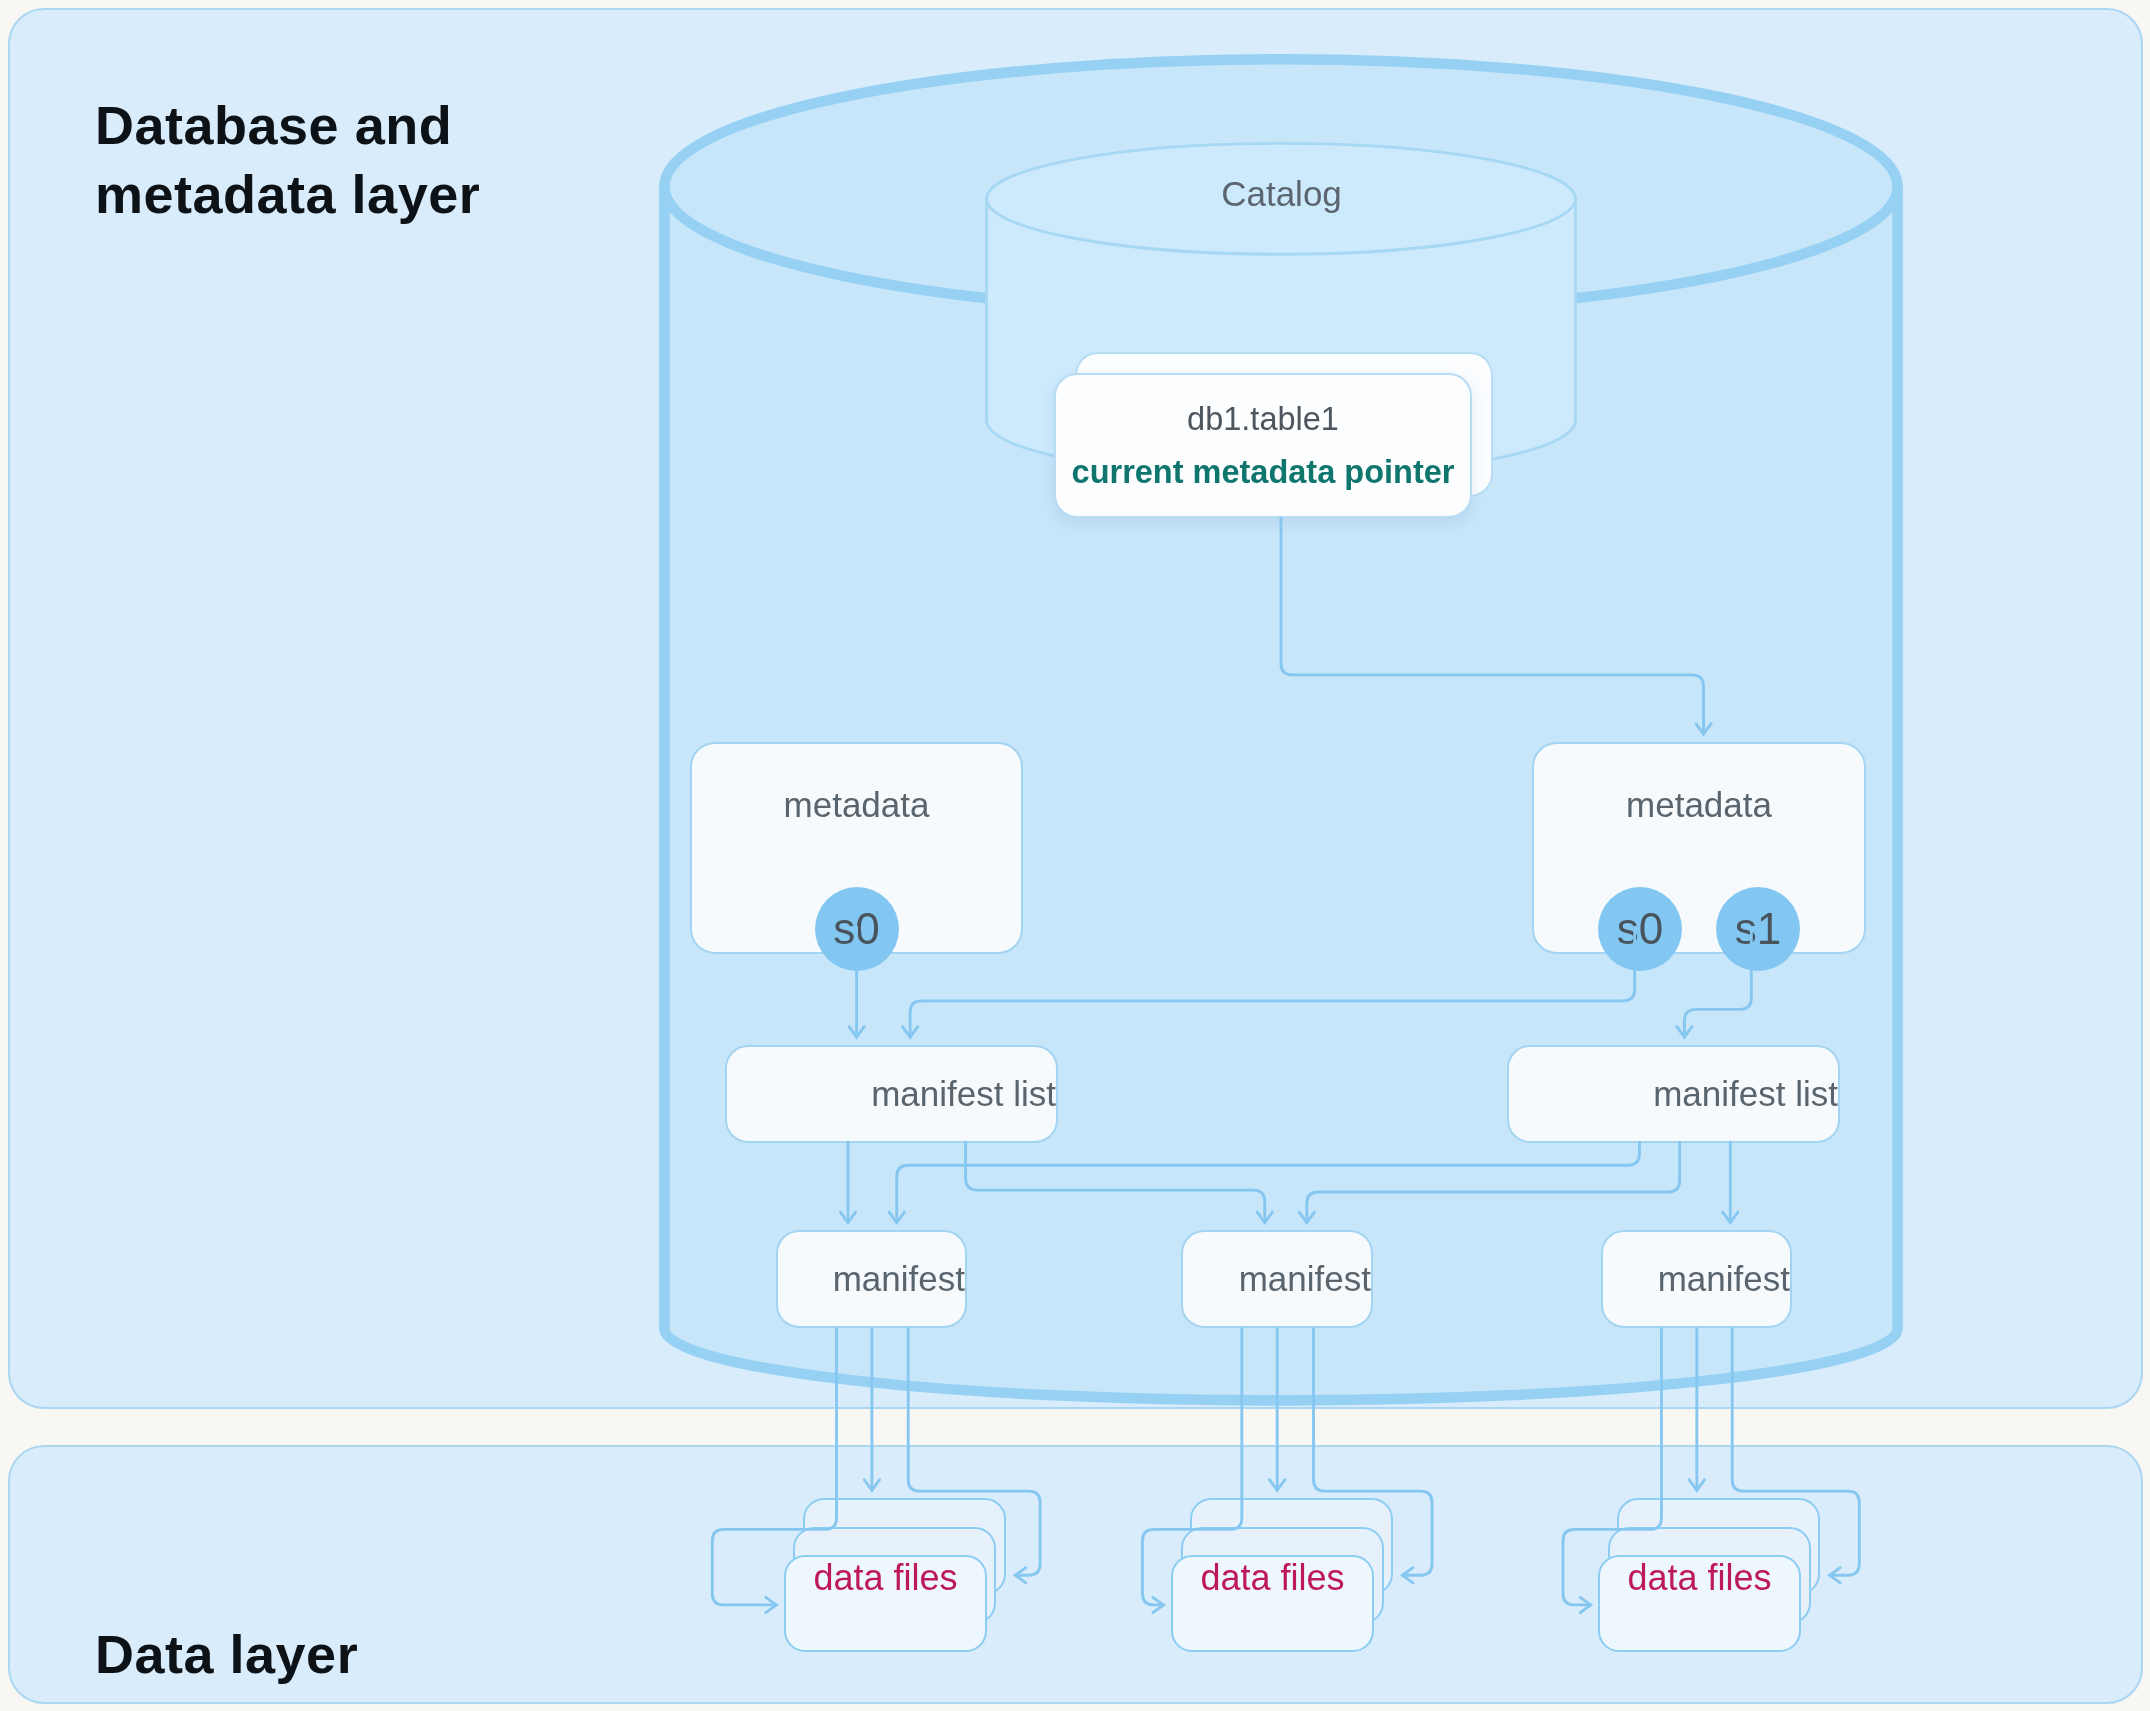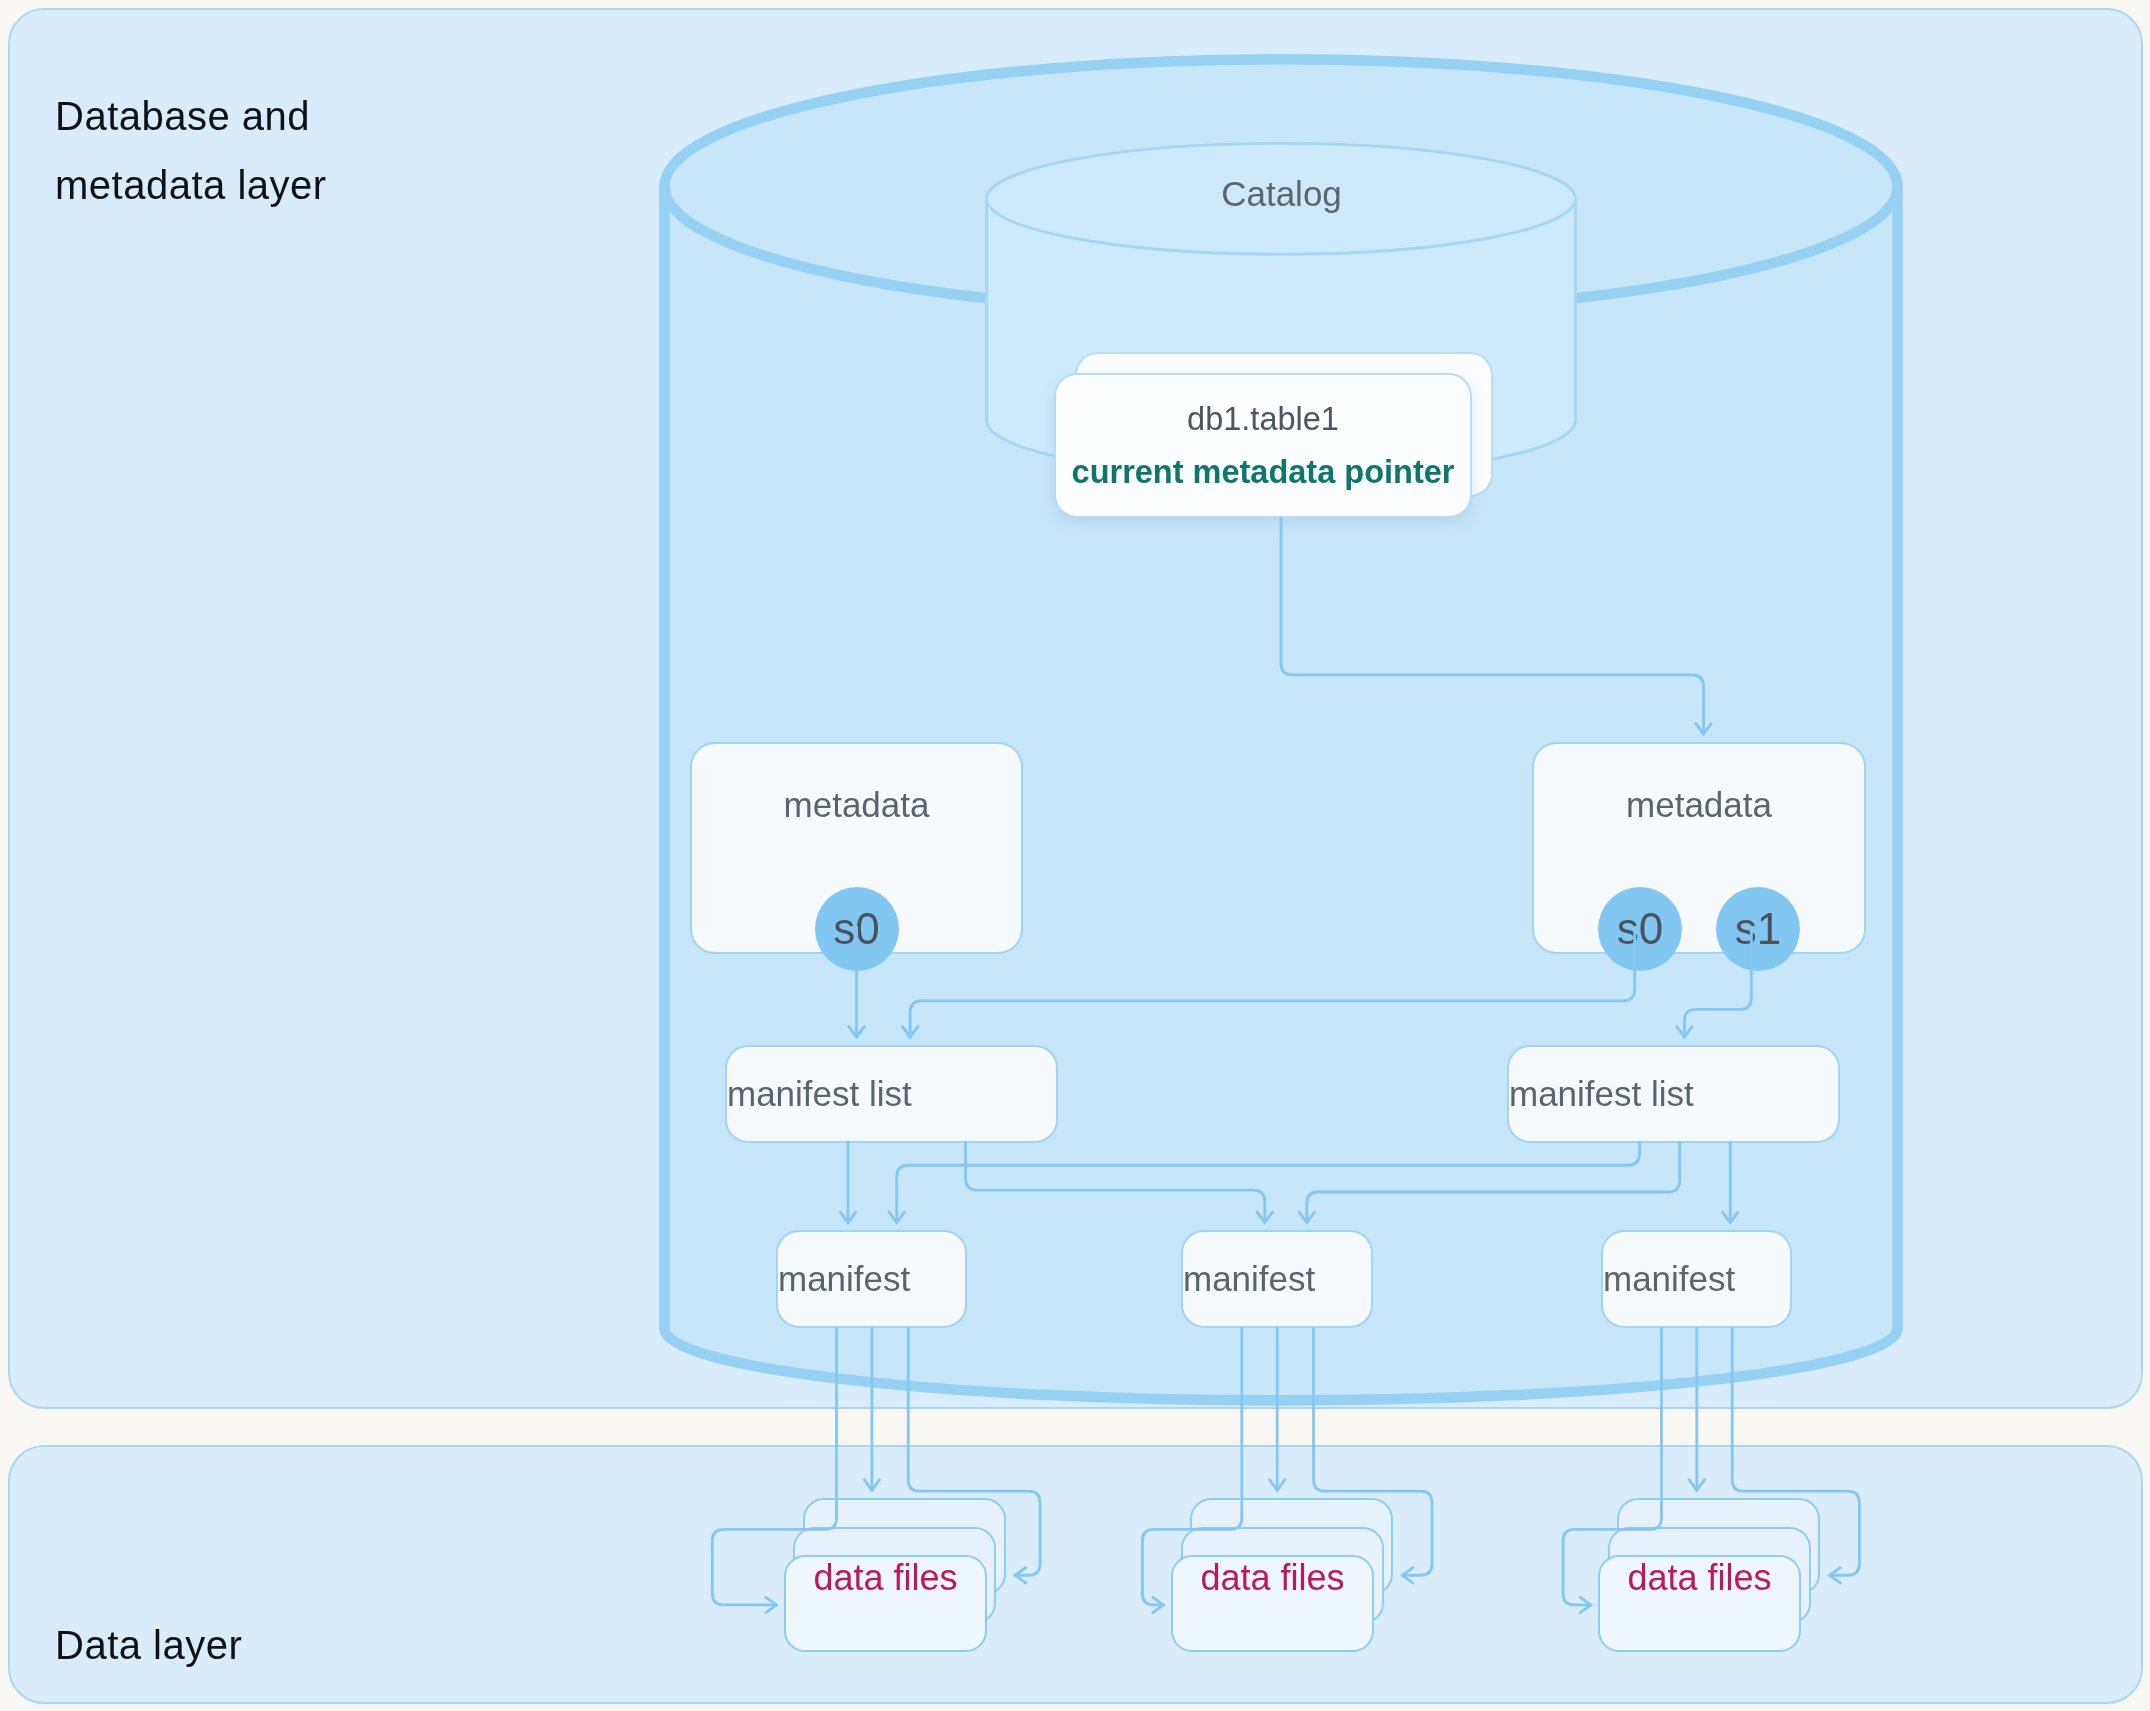--- a/index.html
+++ b/index.html
@@ -3,34 +3,34 @@
 <meta charset="utf-8">
 <style>
   html,body{margin:0;padding:0;background:#f8f7f3;}
   .stage{position:relative;width:2151px;height:1712px;background:#f8f7f3;
          font-family:"Liberation Sans", sans-serif;overflow:hidden;}
 
   
   .panel{position:absolute;background:#d9ecfb;border:2.9px solid #abd6f1;border-radius:36px;box-sizing:border-box;}
   .panel-meta{left:7.6px;top:7.6px;width:2135px;height:1401px;}
   .panel-data{left:7.6px;top:1445px;width:2135px;height:259px;}
-  .layer-title{position:absolute;font-weight:normal;font-size:40px;line-height:69px;
-               color:#0d1216;white-space:pre-line;letter-spacing:0.5px;}
+  .layer-title{position:absolute;font-weight:bold;font-size:54px;line-height:69px;
+               color:#0d1216;white-space:pre-line;letter-spacing:0.5px;margin-left:40px;}
   .title-meta{left:55px;top:55px;}
   .title-data{left:55px;top:1584px;}
 
   
   svg.base,svg.wires{position:absolute;left:0;top:0;width:2151px;height:1712px;}
   svg.base{z-index:1;}
   .htmlnodes{position:absolute;left:0;top:0;width:2151px;height:1612px;z-index:2;}
   svg.wires{z-index:3;pointer-events:none;}
 
   
   .node{position:absolute;background:#f6fafd;border:2.9px solid #a3d4f1;border-radius:25px;
-        box-sizing:border-box;display:flex;align-items:center;justify-content:flex-start;
+        box-sizing:border-box;display:flex;align-items:center;justify-content:flex-end;
         color:#5a646d;font-size:35px;}
   .node-metadata{flex-direction:column;justify-content:space-between;gap:44px;}
   .node-metadata .nlabel{margin-top:40px;height:42px;line-height:42px;}
   .circles{display:flex;gap:34px;margin-top:17px;}
   .snap{width:84px;height:84px;border-radius:50%;background:#82c7f1;color:#49535c;
         display:flex;align-items:center;justify-content:center;font-size:44px;}
 
   
   .meta-left {left:690px;top:742px;width:333px;height:212px;}
   .meta-right{left:1532px;top:742px;width:334px;height:212px;}

